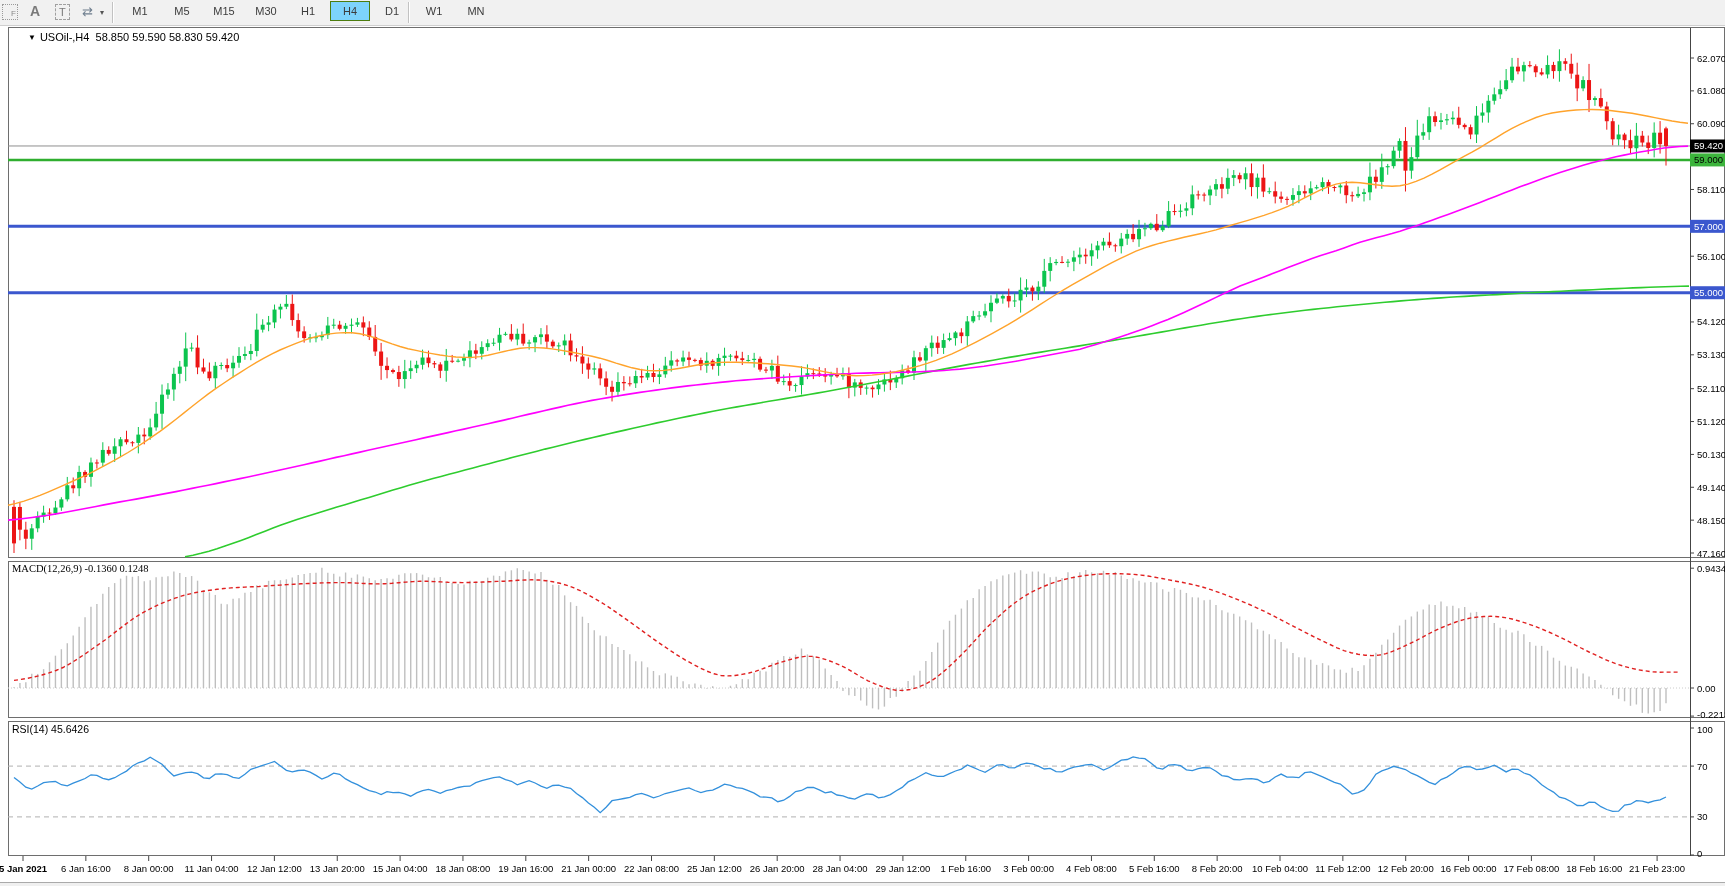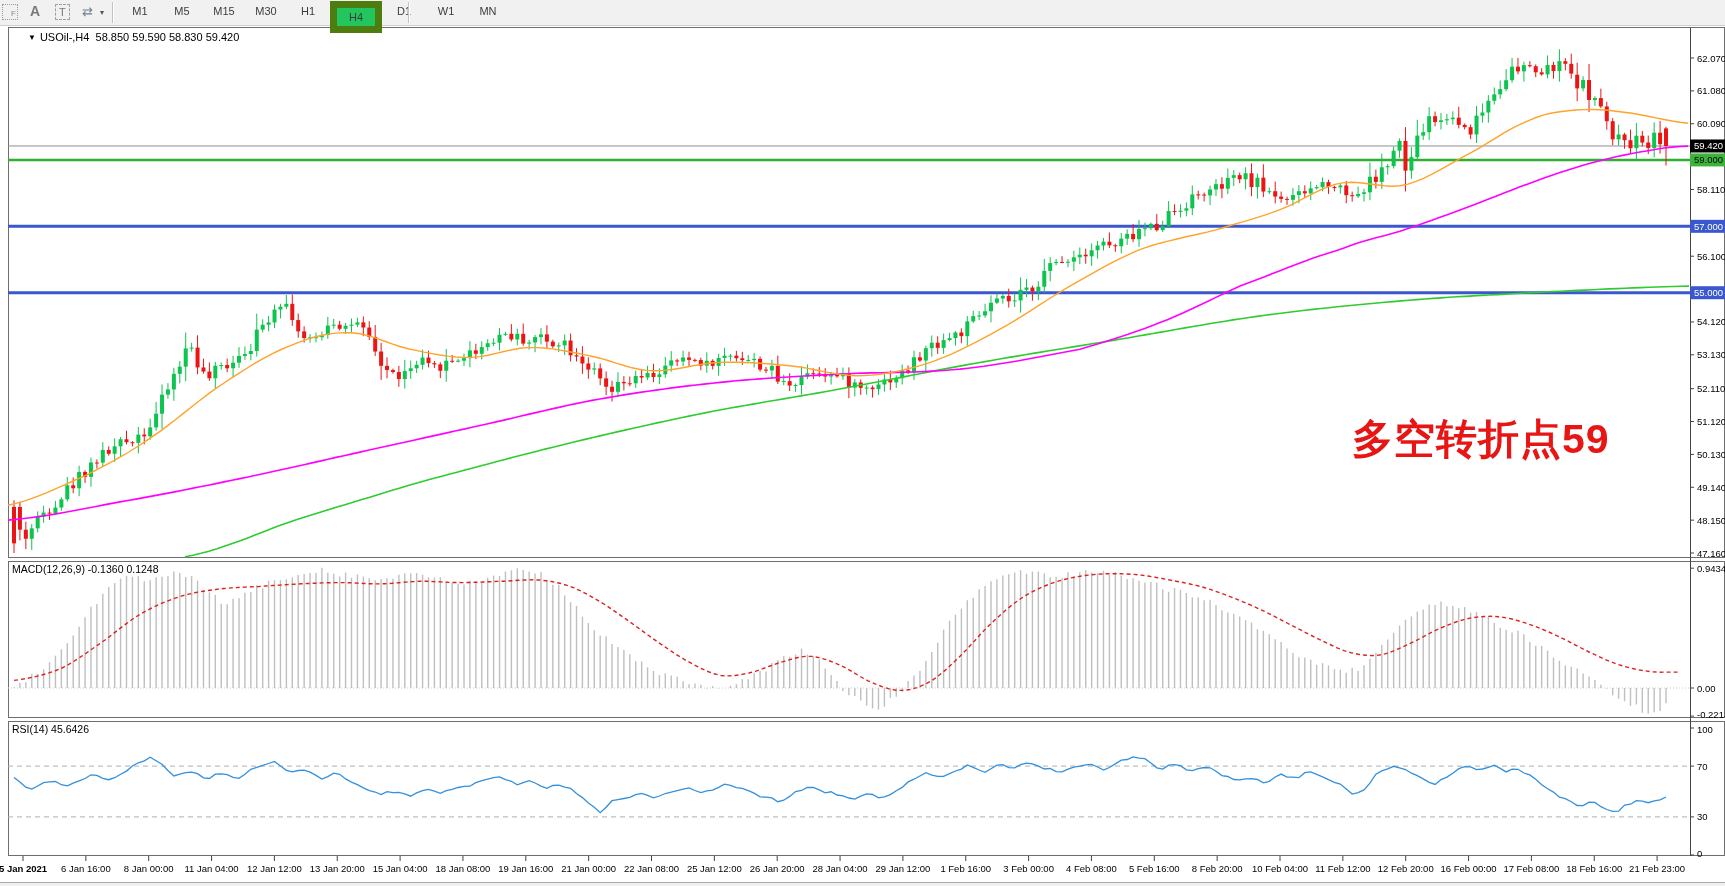--- a/index.html
+++ b/index.html
@@ -13,26 +13,26 @@
     display:flex;align-items:flex-end;justify-content:flex-end;padding:1px;box-sizing:border-box;}
   .icon-a{position:absolute;left:30px;top:3px;font-size:14px;font-weight:bold;color:#7a7a7a;}
   .icon-t{position:absolute;left:55px;top:4px;font-size:11px;color:#7a7a7a;border:1px dashed #a0a0a0;
     padding:0 3px;line-height:14px;}
   .icon-arrows{position:absolute;left:82px;top:4px;font-size:13px;color:#6f7f8f;}
   .icon-caret{position:absolute;left:100px;top:8px;font-size:8px;color:#555;}
   .tb-sep{position:absolute;top:2px;width:1px;height:21px;background:#c2c2c2;border-right:1px solid #fff;}
   #tf-buttons{position:absolute;left:119px;top:1px;height:23px;display:flex;align-items:flex-start;}
   .tf-btn{min-width:26px;padding:3px 6px;margin:0 1px;text-align:center;font-size:11px;color:#3c3c3c;
     border:1px solid transparent;cursor:default;}
-  .tf-btn.sel{background:#22c55e;border:7px solid #4d7c0f;}
+  .tf-btn.sel{background:#7dd3fc;border:1px solid #4d7c0f;}
   
   .overlay{position:absolute;z-index:4;white-space:nowrap;color:#000;}
   #chart-title{left:28px;top:31px;font-size:11px;}
   #chart-title .tri{font-size:8px;margin-right:4px;vertical-align:1px;}
-  #macd-label{left:12px;top:563px;font-size:10.5px;}
+  #macd-label{left:12px;top:563px;font-size:10.5px;font-family:Liberation Serif, serif;}
   #rsi-label{left:12px;top:723px;font-size:10.5px;text-align:right;}
   #annotation{left:1352px;top:412px;font-size:41px;font-weight:600;letter-spacing:1px;}
   svg text{font-family:"Liberation Sans",sans-serif;}
 </style>
 </head>
 <body>
 
 <div id="stage">
 
   <div id="toolbar">
@@ -1034,15 +1034,14 @@
         <line x1="1657.1000000000001" y1="856" x2="1657.1000000000001" y2="861" stroke="#444"></line>
         <text x="1657.1000000000001" y="872" text-anchor="middle" font-weight="normal">21 Feb 23:00</text>
       </g>
     </svg>
 
   <div class="overlay" id="chart-title">
     <span class="tri">▼</span><span>USOil-,H4</span>&nbsp;&nbsp;<span>58.850 59.590 58.830 59.420</span>
   </div>
   <div class="overlay" id="macd-label">MACD(12,26,9) -0.1360 0.1248</div>
   <div class="overlay" id="rsi-label">RSI(14) 45.6426</div>
-  <div class="overlay" id="annotation" style="color: rgb(232, 21, 21);">多空转折点59</div>
 
 </div>
 
 </body></html>

